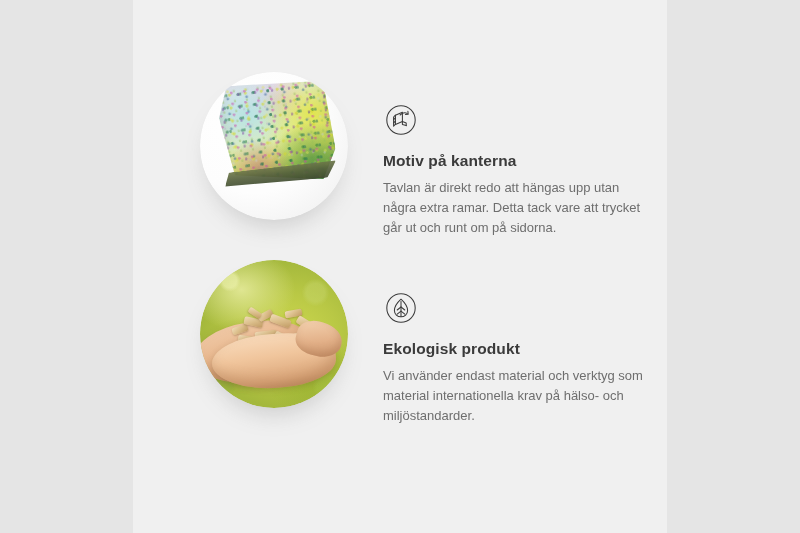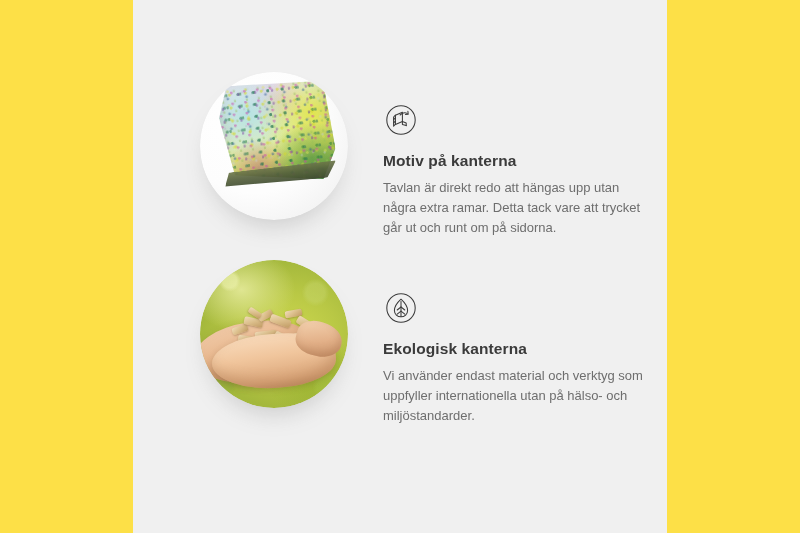--- a/index.html
+++ b/index.html
@@ -2,21 +2,21 @@
 <html><head>
 <meta charset="utf-8">
 <style>
   html,body{margin:0;padding:0;}
   body{
     width:800px;height:533px;
     background:#ffffff;
     font-family:"Liberation Sans","DejaVu Sans",sans-serif;
     overflow:hidden;
   }
-  .stage{position:relative;width:800px;height:533px;background:#fde047;}
+  .stage{position:relative;width:800px;height:533px;background:#e5e5e5;}
 
   
   .panel{
     position:absolute;left:133px;top:0;width:534px;height:533px;
     background:#f0f0f0;
   }
 
   
   .feature{position:absolute;}
   .feature.row1{left:133px;top:60px;width:534px;height:205px;}
@@ -225,18 +225,18 @@
           <circle cx="18" cy="18" r="14.2" stroke="#3b3b3b" stroke-width="1.05"></circle>
           <path d="M18 9.2 C22.6 13.4 24.6 17.5 24.6 20.6 C24.6 24.2 21.6 26.8 18 26.8
                    C14.4 26.8 11.4 24.2 11.4 20.6 C11.4 17.5 13.4 13.4 18 9.2 Z"></path>
           <path d="M18 11.4 L18 26.6"></path>
           <path d="M18 17.0 L14.2 20.0"></path>
           <path d="M18 17.0 L21.8 20.0"></path>
           <path d="M18 21.2 L14.2 24.2"></path>
           <path d="M18 21.2 L21.8 24.2"></path>
         </svg>
       </div>
-      <h3 class="f-title">Ekologisk kanterna</h3>
-      <p class="f-desc">Vi använder endast material och verktyg som uppfyller internationella utan på hälso- och miljöstandarder.</p>
+      <h3 class="f-title">Ekologisk produkt</h3>
+      <p class="f-desc">Vi använder endast material och verktyg som material internationella krav på hälso- och miljöstandarder.</p>
     </div>
   </div>
 
 </div>
 
 </body></html>

